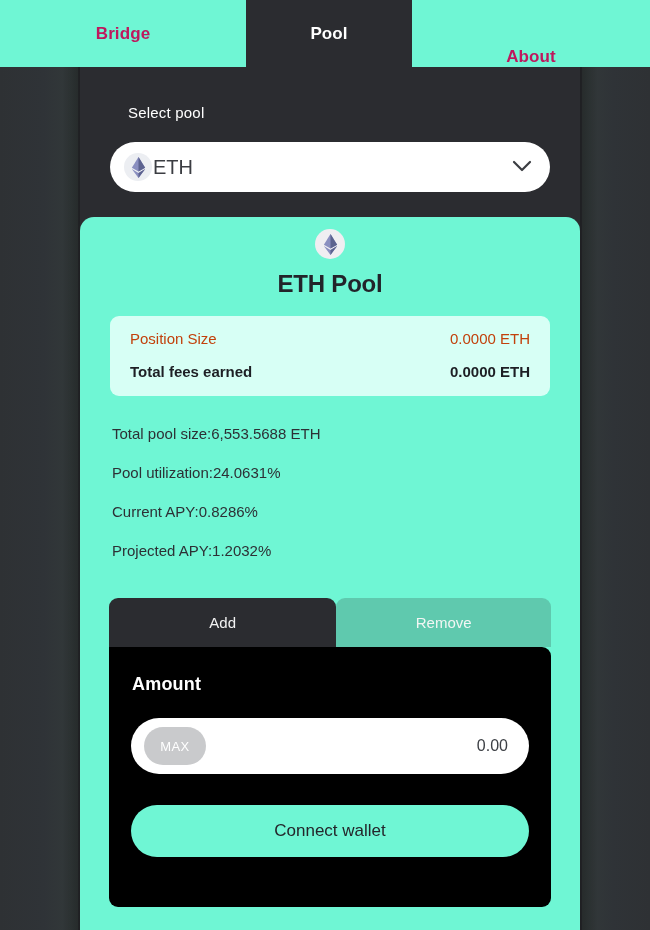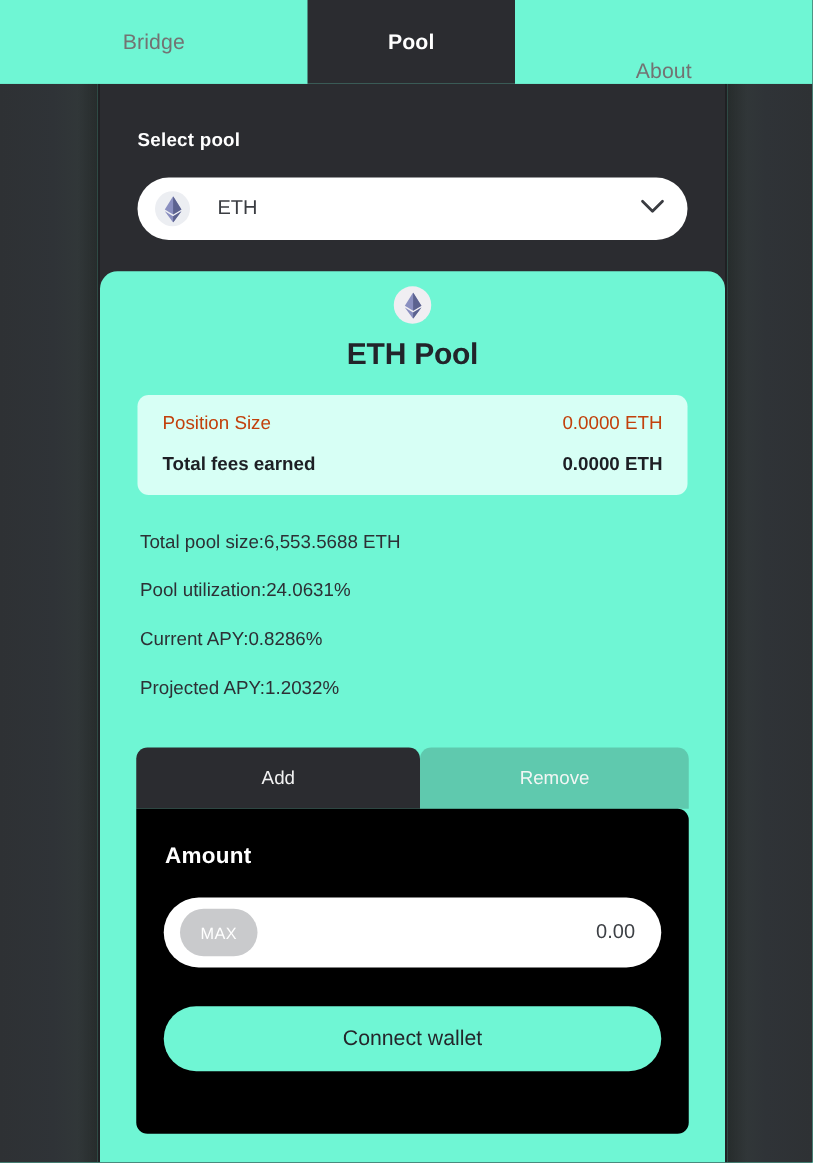--- a/index.html
+++ b/index.html
@@ -49,24 +49,25 @@
     display: flex;
     background: #6ff6d4;
     z-index: 6;
   }
   .nav-tab {
     display: flex;
     align-items: center;
     justify-content: center;
     height: 67px;
     font-size: 17px;
-    color: #737373;
+    color: #be185d;
     letter-spacing: .1px;
     cursor: pointer;
     box-sizing: border-box;
+    font-weight: bold;
   }
   .nav-tab.t-bridge { width: 246px; }
   .nav-tab.t-pool   { width: 166px; }
   .nav-tab.t-about  { width: 238px; align-items: flex-end; }
   .nav-tab.active {
     background: #2b2c30;
     color: #ffffff;
     font-weight: bold;
   }
 
@@ -87,23 +88,23 @@
   .panel-shadow-r {
     position: absolute;
     left: 580px; top: 67px; width: 18px; height: 863px;
     background: linear-gradient(to left, rgba(0,0,0,0) 0%, rgba(0,0,0,.28) 100%);
     z-index: 5;
   }
 
   
   .select-label {
     position: absolute;
-    left: 110px; top: 104px;
+    left: 128px; top: 104px;
     font-size: 15px;
-    font-weight: bold;
+    font-weight: normal;
     color: #ffffff;
     letter-spacing: .2px;
     z-index: 7;
   }
   .select-pill {
     position: absolute;
     left: 110px; top: 142px;
     width: 440px; height: 50px;
     background: #ffffff;
     border-radius: 25px;
@@ -118,22 +119,22 @@
     width: 28px; height: 28px;
     border-radius: 50%;
     background: #eceef2;
     display: flex;
     align-items: center;
     justify-content: center;
     flex: none;
   }
   .token-badge.big { width: 30px; height: 30px; background: #f0eef2; }
   .select-value {
-    margin-left: 22px;
-    font-size: 16px;
+    margin-left: 1px;
+    font-size: 20px;
     color: #3b3d42;
     flex: 1;
   }
   .chevron { flex: none; }
 
   
   .pool-card {
     position: absolute;
     left: 80px; top: 217px;
     width: 500px; height: 713px;

